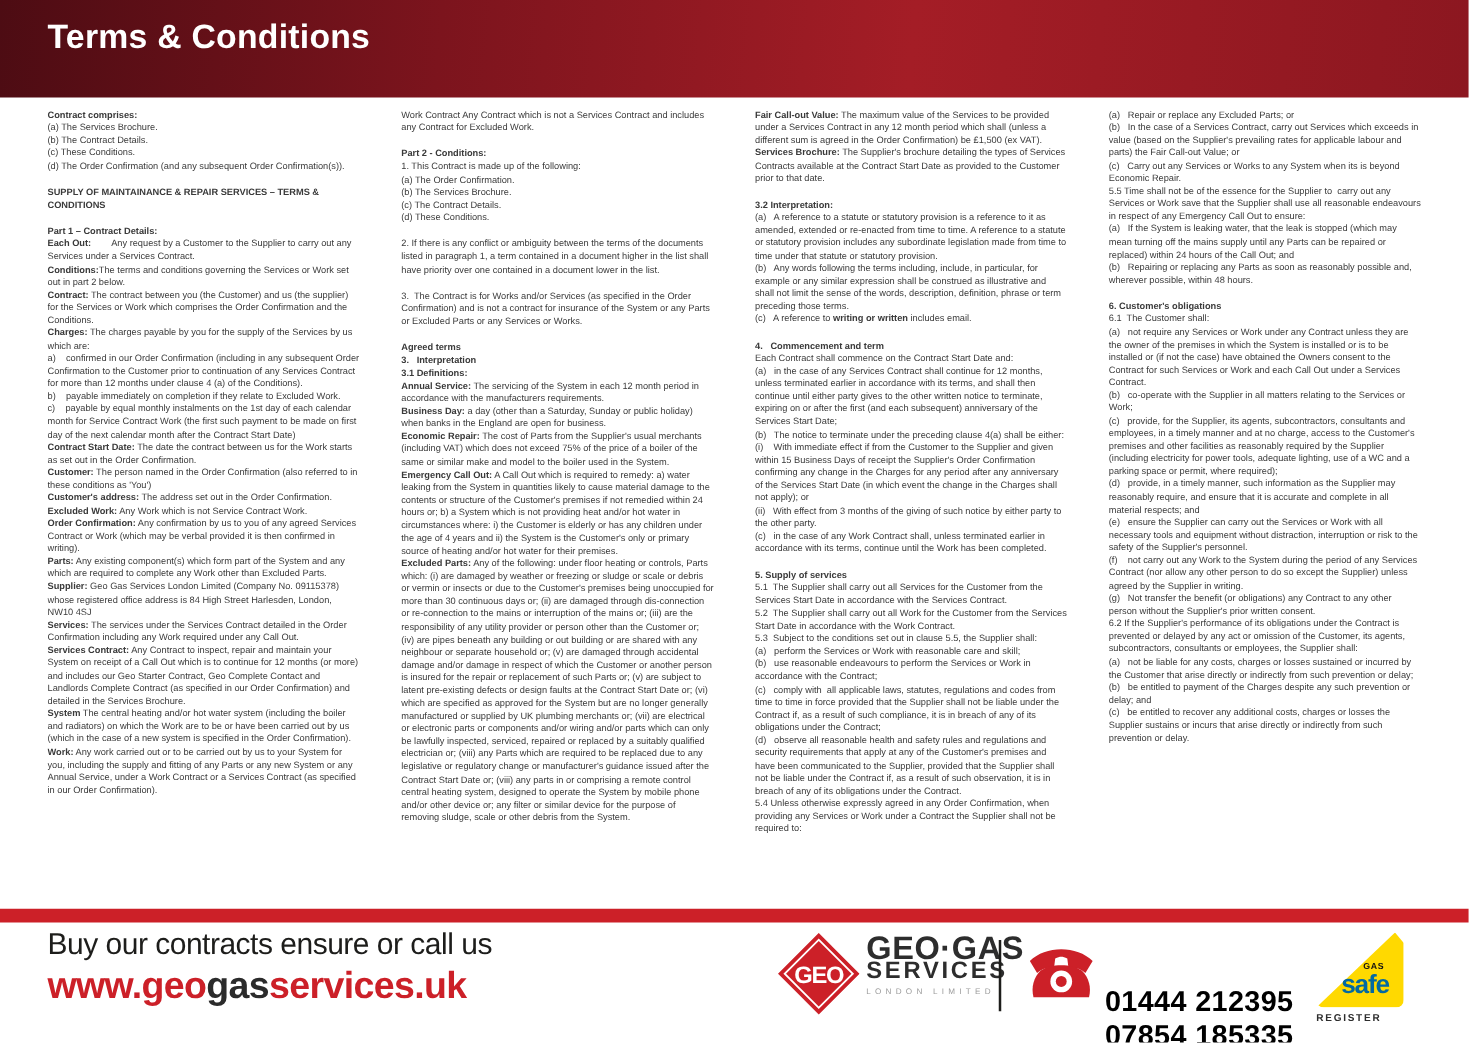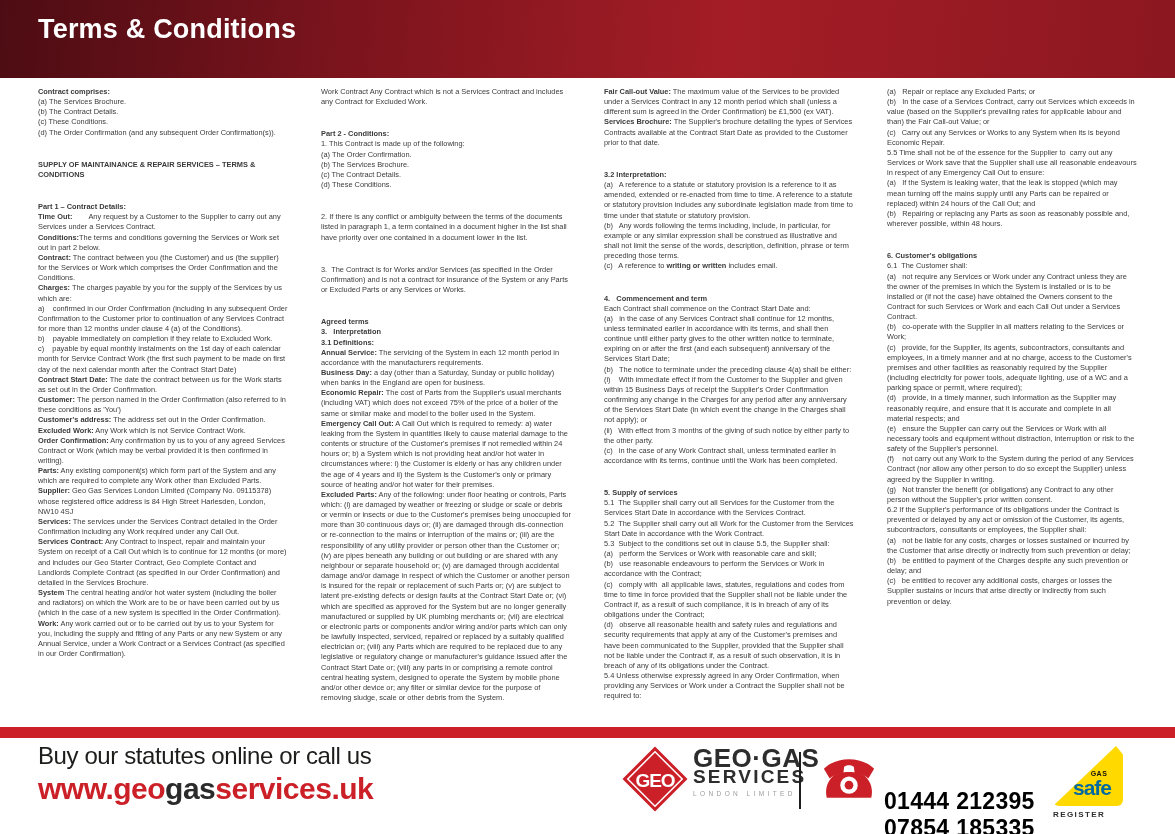--- a/index.html
+++ b/index.html
@@ -18,21 +18,21 @@
   }
   .columns {
     position:absolute; left:38px; top:87px; width:1099px; height:640px;
     display:flex; gap:33px; overflow:hidden;
   }
   .tcol {
     width:250px; flex:0 0 250px;
     font-size:7.4px; line-height:10.15px; color:#3a3a3a;
   }
   .block { white-space:pre-wrap; }
-  .block.gap { margin-top:22px; }
+  .block.gap { margin-top:11px; }
   .block b { font-weight:bold; }
   .red-rule {
     position:absolute; left:0; top:727px; width:1175px; height:11px;
   }
   
   .tagline {
     position:absolute; left:38px; top:742px;
     font-size:24px; letter-spacing:-0.4px; color:#1d1d1b;
   }
   .site-url {
@@ -89,21 +89,21 @@
 
 <main class="columns">
   <div class="tcol">
       <div class="block"><b>Contract comprises:</b></div>
       <div class="block"><span>(a) The Services Brochure.</span></div>
       <div class="block"><span>(b) The Contract Details.</span></div>
       <div class="block"><span>(c) These Conditions.</span></div>
       <div class="block"><span>(d) The Order Confirmation (and any subsequent Order Confirmation(s)).</span></div>
       <div class="block gap"><b>SUPPLY OF MAINTAINANCE &amp; REPAIR SERVICES – TERMS &amp; CONDITIONS</b></div>
       <div class="block gap"><b>Part 1 – Contract Details:</b></div>
-      <div class="block"><b>Time Out:</b><span>        Any request by a Customer to the Supplier to carry out any Services under a Services Contract.</span></div>
+      <div class="block"><b>Each Out:</b><span>        Any request by a Customer to the Supplier to carry out any Services under a Services Contract.</span></div>
       <div class="block"><b>Conditions:</b><span>The terms and conditions governing the Services or Work set out in part 2 below.</span></div>
       <div class="block"><b>Contract:</b><span> The contract between you (the Customer) and us (the supplier) for the Services or Work which comprises the Order Confirmation and the Conditions.</span></div>
       <div class="block"><b>Charges:</b><span> The charges payable by you for the supply of the Services by us which are:</span></div>
       <div class="block"><span>a)    confirmed in our Order Confirmation (including in any subsequent Order Confirmation to the Customer prior to continuation of any Services Contract for more than 12 months under clause 4 (a) of the Conditions).</span></div>
       <div class="block"><span>b)    payable immediately on completion if they relate to Excluded Work.</span></div>
       <div class="block"><span>c)    payable by equal monthly instalments on the 1st day of each calendar month for Service Contract Work (the first such payment to be made on first day of the next calendar month after the Contract Start Date)</span></div>
       <div class="block"><b>Contract Start Date:</b><span> The date the contract between us for the Work starts as set out in the Order Confirmation.</span></div>
       <div class="block"><b>Customer:</b><span> The person named in the Order Confirmation (also referred to in these conditions as 'You')</span></div>
       <div class="block"><b>Customer's address:</b><span> The address set out in the Order Confirmation.</span></div>
       <div class="block"><b>Excluded Work:</b><span> Any Work which is not Service Contract Work.</span></div>
@@ -153,21 +153,21 @@
       <div class="block"><span>5.2  The Supplier shall carry out all Work for the Customer from the Services Start Date in accordance with the Work Contract.</span></div>
       <div class="block"><span>5.3  Subject to the conditions set out in clause 5.5, the Supplier shall:</span></div>
       <div class="block"><span>(a)   perform the Services or Work with reasonable care and skill;</span></div>
       <div class="block"><span>(b)   use reasonable endeavours to perform the Services or Work in accordance with the Contract;</span></div>
       <div class="block"><span>(c)   comply with  all applicable laws, statutes, regulations and codes from time to time in force provided that the Supplier shall not be liable under the Contract if, as a result of such compliance, it is in breach of any of its obligations under the Contract;</span></div>
       <div class="block"><span>(d)   observe all reasonable health and safety rules and regulations and security requirements that apply at any of the Customer's premises and have been communicated to the Supplier, provided that the Supplier shall not be liable under the Contract if, as a result of such observation, it is in breach of any of its obligations under the Contract.</span></div>
       <div class="block"><span>5.4 Unless otherwise expressly agreed in any Order Confirmation, when providing any Services or Work under a Contract the Supplier shall not be required to:</span></div>
     </div>
   <div class="tcol">
       <div class="block"><span>(a)   Repair or replace any Excluded Parts; or</span></div>
-      <div class="block"><span>(b)   In the case of a Services Contract, carry out Services which exceeds in value (based on the Supplier's prevailing rates for applicable labour and than) the Fair Call-out Value; or</span></div>
+      <div class="block"><span>(b)   In the case of a Services Contract, carry out Services which exceeds in value (based on the Supplier's prevailing rates for applicable labour and parts) the Fair Call-out Value; or</span></div>
       <div class="block"><span>(c)   Carry out any Services or Works to any System when its is beyond Economic Repair.</span></div>
       <div class="block"><span>5.5 Time shall not be of the essence for the Supplier to  carry out any Services or Work save that the Supplier shall use all reasonable endeavours in respect of any Emergency Call Out to ensure:</span></div>
       <div class="block"><span>(a)   If the System is leaking water, that the leak is stopped (which may mean turning off the mains supply until any Parts can be repaired or replaced) within 24 hours of the Call Out; and</span></div>
       <div class="block"><span>(b)   Repairing or replacing any Parts as soon as reasonably possible and, wherever possible, within 48 hours.</span></div>
       <div class="block gap"><b>6. Customer's obligations</b></div>
       <div class="block"><span>6.1  The Customer shall:</span></div>
       <div class="block"><span>(a)   not require any Services or Work under any Contract unless they are the owner of the premises in which the System is installed or is to be installed or (if not the case) have obtained the Owners consent to the Contract for such Services or Work and each Call Out under a Services Contract.</span></div>
       <div class="block"><span>(b)   co-operate with the Supplier in all matters relating to the Services or Work;</span></div>
       <div class="block"><span>(c)   provide, for the Supplier, its agents, subcontractors, consultants and employees, in a timely manner and at no charge, access to the Customer's premises and other facilities as reasonably required by the Supplier (including electricity for power tools, adequate lighting, use of a WC and a parking space or permit, where required);</span></div>
       <div class="block"><span>(d)   provide, in a timely manner, such information as the Supplier may reasonably require, and ensure that it is accurate and complete in all material respects; and</span></div>
@@ -177,21 +177,21 @@
       <div class="block"><span>6.2 If the Supplier's performance of its obligations under the Contract is prevented or delayed by any act or omission of the Customer, its agents, subcontractors, consultants or employees, the Supplier shall:</span></div>
       <div class="block"><span>(a)   not be liable for any costs, charges or losses sustained or incurred by the Customer that arise directly or indirectly from such prevention or delay;</span></div>
       <div class="block"><span>(b)   be entitled to payment of the Charges despite any such prevention or delay; and</span></div>
       <div class="block"><span>(c)   be entitled to recover any additional costs, charges or losses the Supplier sustains or incurs that arise directly or indirectly from such prevention or delay.</span></div>
     </div>
 </main>
 
 <div class="red-rule" style="background: rgb(204, 32, 40);"></div>
 
 <footer>
-  <div class="tagline">Buy our statutes online or call us</div>
+  <div class="tagline">Buy our contracts ensure or call us</div>
   <div class="site-url"><span class="red">www.geo</span><span class="dark">gas</span><span class="red">services.uk</span></div>
 
   <div class="gg-logo">
     <div class="dshape"></div>
     <div class="dtext">GEO</div>
   </div>
   <div class="gg-name">
     <div class="l1">GEO·GAS</div>
     <div class="l2">SERVICES</div>
     <div class="l3">LONDON LIMITED</div>

